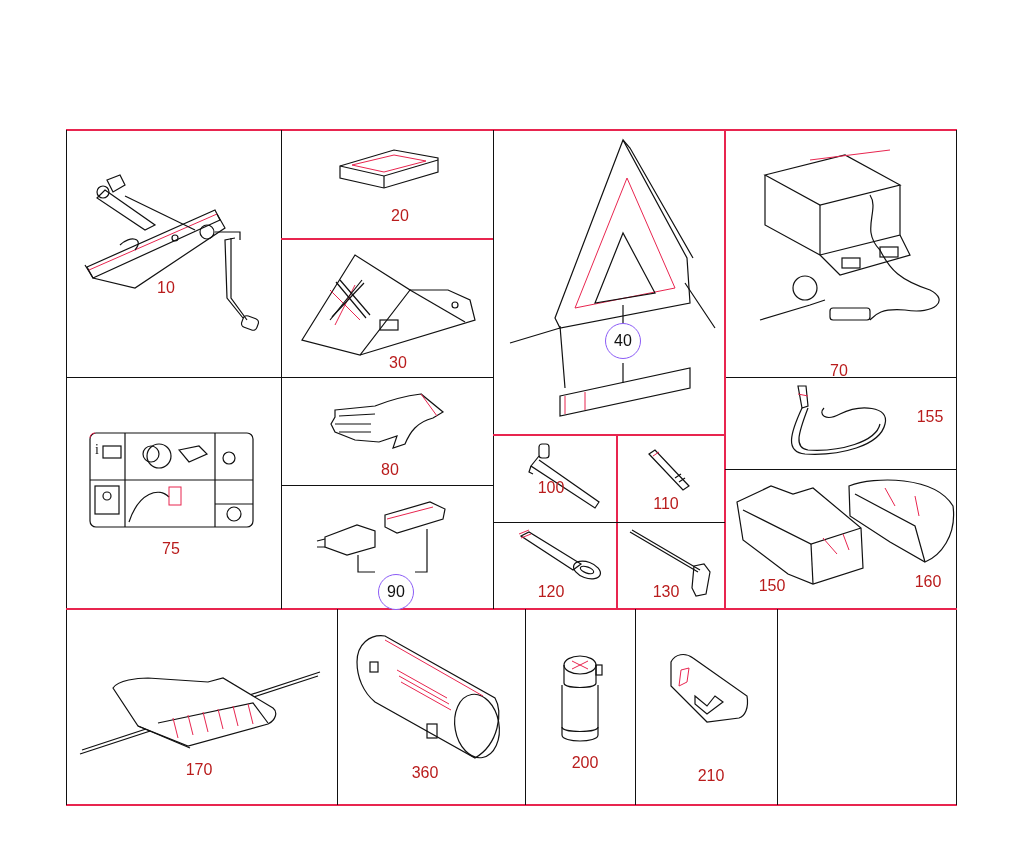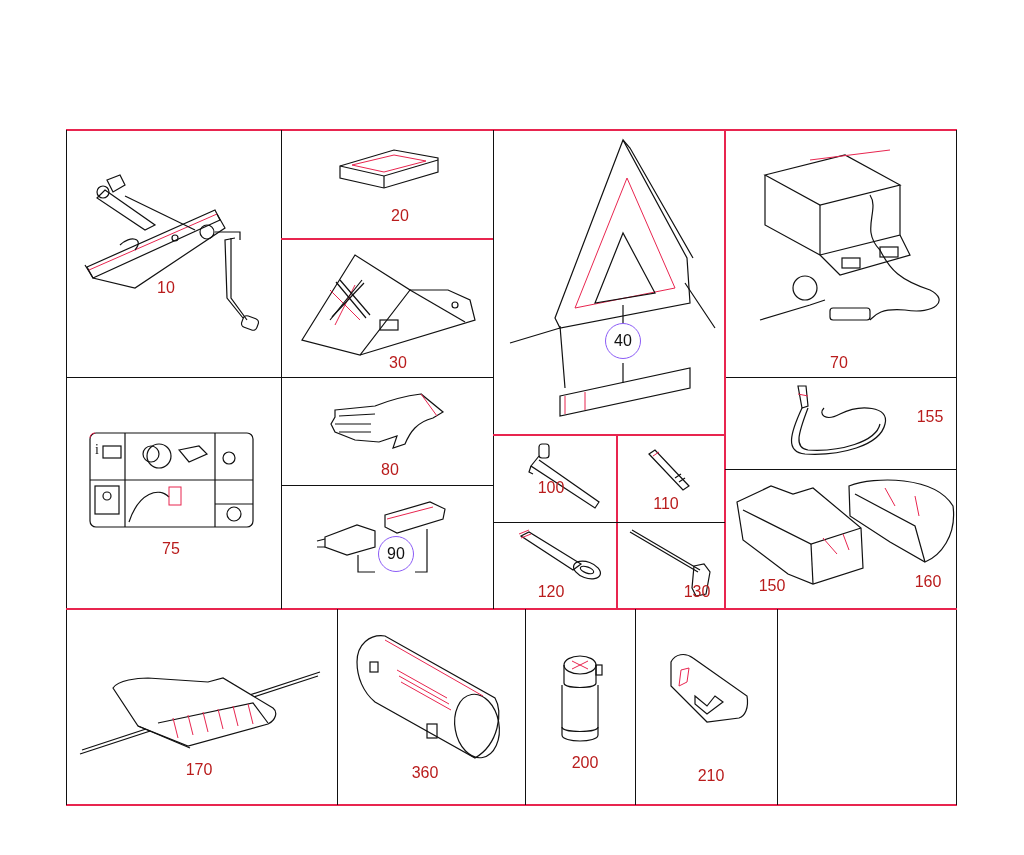--- a/index.html
+++ b/index.html
@@ -114,21 +114,21 @@
     <path class="k" d="M150,35 L150,85 L70,105"></path>
     <path class="r" d="M60,10 L140,0" stroke-width="4"></path>
     <path class="k" d="M70,105 L90,125 L160,105 L150,85"></path>
     <rect class="k" x="92" y="108" width="18" height="10"></rect>
     <rect class="k" x="130" y="97" width="18" height="10"></rect>
     <path class="k" d="M120,45 C130,60 110,80 130,100 C140,120 150,130 180,140 C200,150 185,165 155,160 C130,158 125,165 120,170"></path>
     <circle class="k" cx="55" cy="138" r="12"></circle>
     <path class="k" d="M10,170 L60,155 L75,150"></path>
     <rect class="k" x="80" y="158" width="40" height="12" rx="3"></rect>
   </svg>
-  <div class="label" style="left:839px;top:354px;">70</div>
+  <div class="label" style="left:839px;top:362px;">70</div>
 </div>
 
 <div>
   <svg style="left:89px;top:432px;" width="165" height="96">
     <rect class="k" x="1" y="1" width="163" height="94" rx="6"></rect>
     <path class="r" d="M1,6 C1,3 3,1 6,1"></path>
     <line class="k" x1="36" y1="1" x2="36" y2="95"></line>
     <line class="k" x1="126" y1="1" x2="126" y2="95"></line>
     <line class="k" x1="1" y1="48" x2="164" y2="48"></line>
     <line class="k" x1="126" y1="72" x2="164" y2="72"></line>
@@ -158,21 +158,21 @@
 
 <div>
   <svg style="left:315px;top:497px;" width="140" height="80">
     <path class="k" d="M10,40 L42,28 L60,34 L60,50 L32,58 L10,50 Z"></path>
     <path class="k" d="M2,44 L10,42 M2,50 L10,50"></path>
     <path class="k" d="M70,18 L115,5 L130,12 L128,22 L82,36 L70,30 Z"></path>
     <path class="r" d="M72,22 L118,10"></path>
     <path class="k" d="M43,58 L43,75 L60,75"></path>
     <path class="k" d="M100,75 L112,75 L112,32"></path>
   </svg>
-  <div class="circle-label" style="left:396px;top:554px;">90</div>
+  <div class="circle-label" style="left:396px;top:592px;">90</div>
 </div>
 
 <div>
   <svg style="left:525px;top:440px;" width="80" height="70">
     <path class="k" d="M14,16 L6,26 L70,68 L74,62 L14,20"></path>
     <rect class="k" x="14" y="4" width="10" height="14" rx="3"></rect>
     <path class="k" d="M6,26 L4,32 L8,34"></path>
   </svg>
   <div class="label" style="left:551px;top:479px;">100</div>
 </div>
@@ -194,21 +194,21 @@
     <ellipse class="k" cx="72" cy="40" rx="7" ry="3" transform="rotate(20 72 40)"></ellipse>
   </svg>
   <div class="label" style="left:551px;top:583px;">120</div>
 </div>
 
 <div>
   <svg style="left:628px;top:530px;" width="90" height="70">
     <path class="k" d="M2,2 L70,42 M4,0 L72,40"></path>
     <path class="k" d="M66,36 L76,34 L82,42 L78,64 L68,66 L64,58 Z"></path>
   </svg>
-  <div class="label" style="left:666px;top:583px;margin-left:31px;">130</div>
+  <div class="label" style="left:666px;top:583px;">130</div>
 </div>
 
 <div>
   <svg style="left:780px;top:384px;" width="110" height="75">
     <path class="k" d="M18,2 L26,2 L28,22 L22,24 Z"></path>
     <path class="r" d="M18,10 L28,12"></path>
     <path class="k" d="M22,24 C10,50 5,68 25,70 C60,72 100,62 105,40 C110,22 80,20 60,30 C45,38 38,30 44,24"></path>
     <path class="k" d="M28,24 C18,50 14,64 28,66 C60,68 96,58 100,40"></path>
   </svg>
   <div class="label" style="left:906px;top:408px;margin-left:24px;">155</div>

